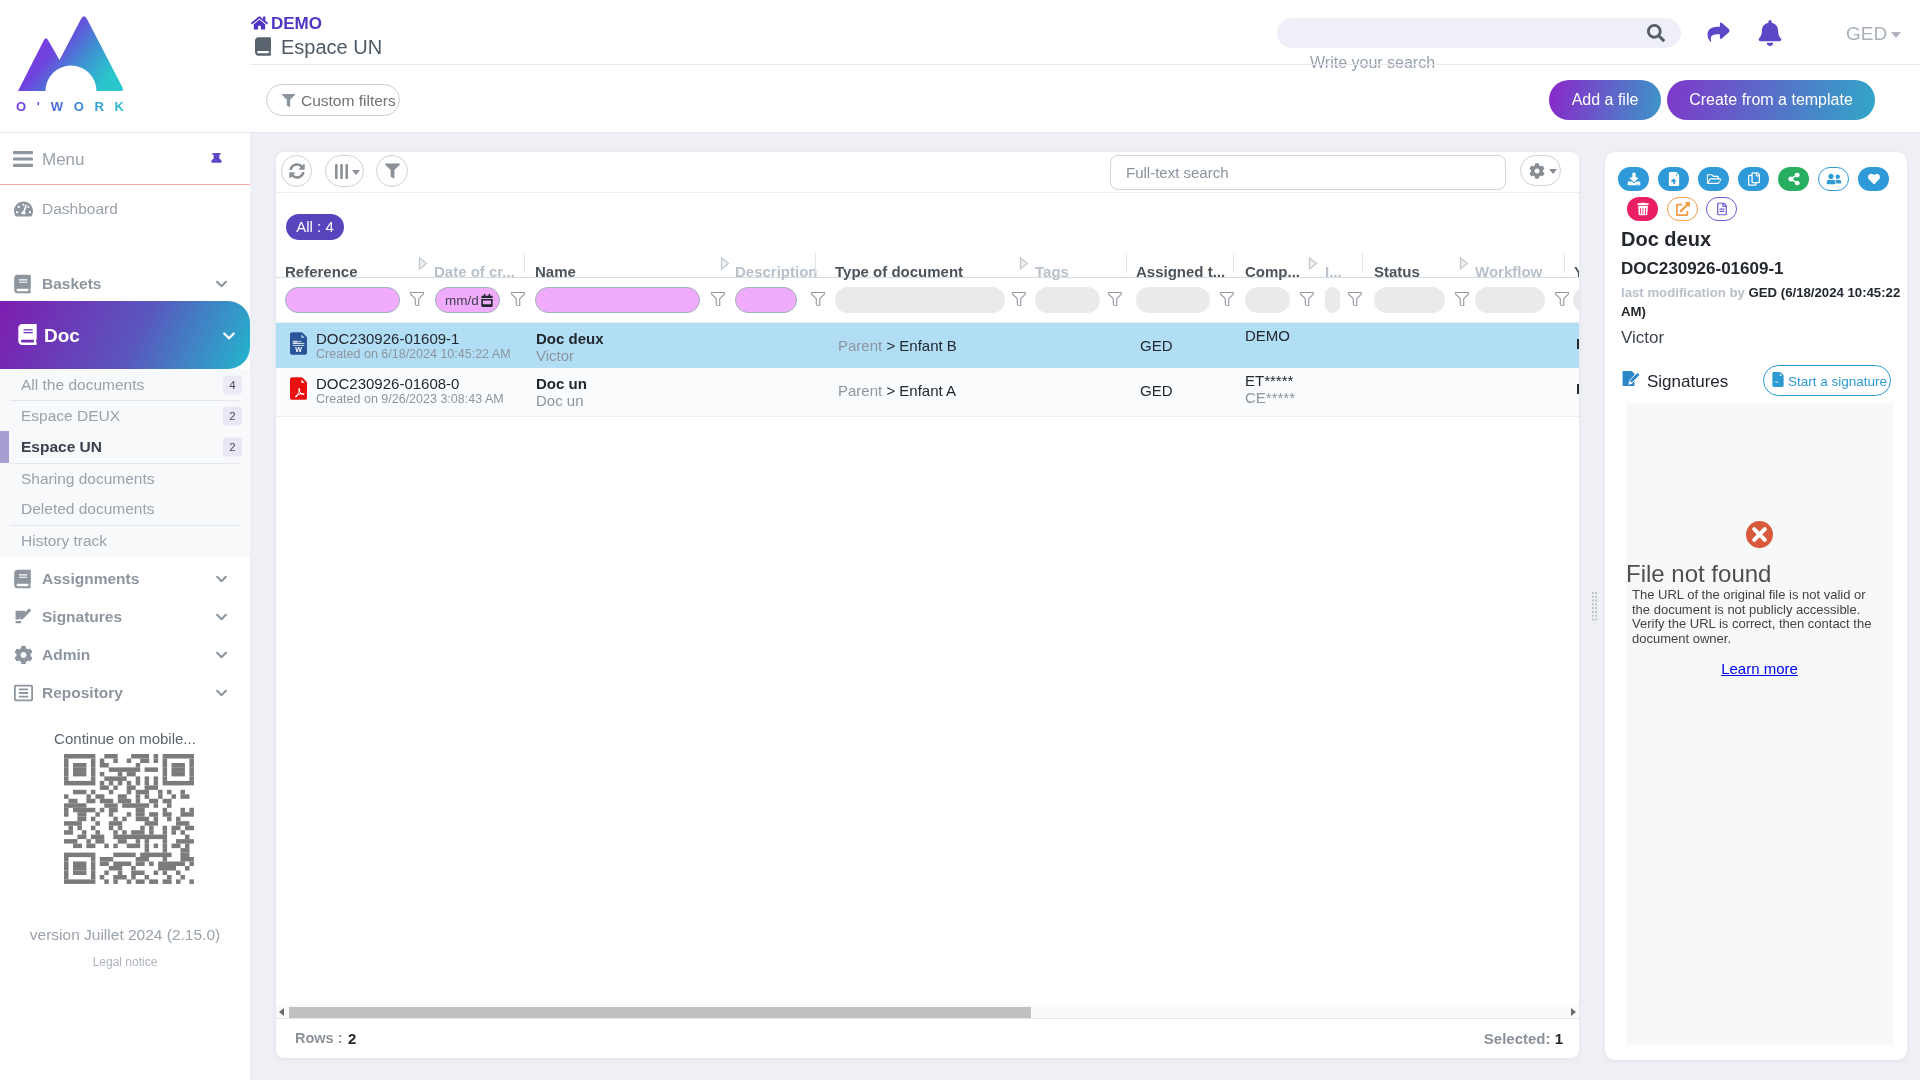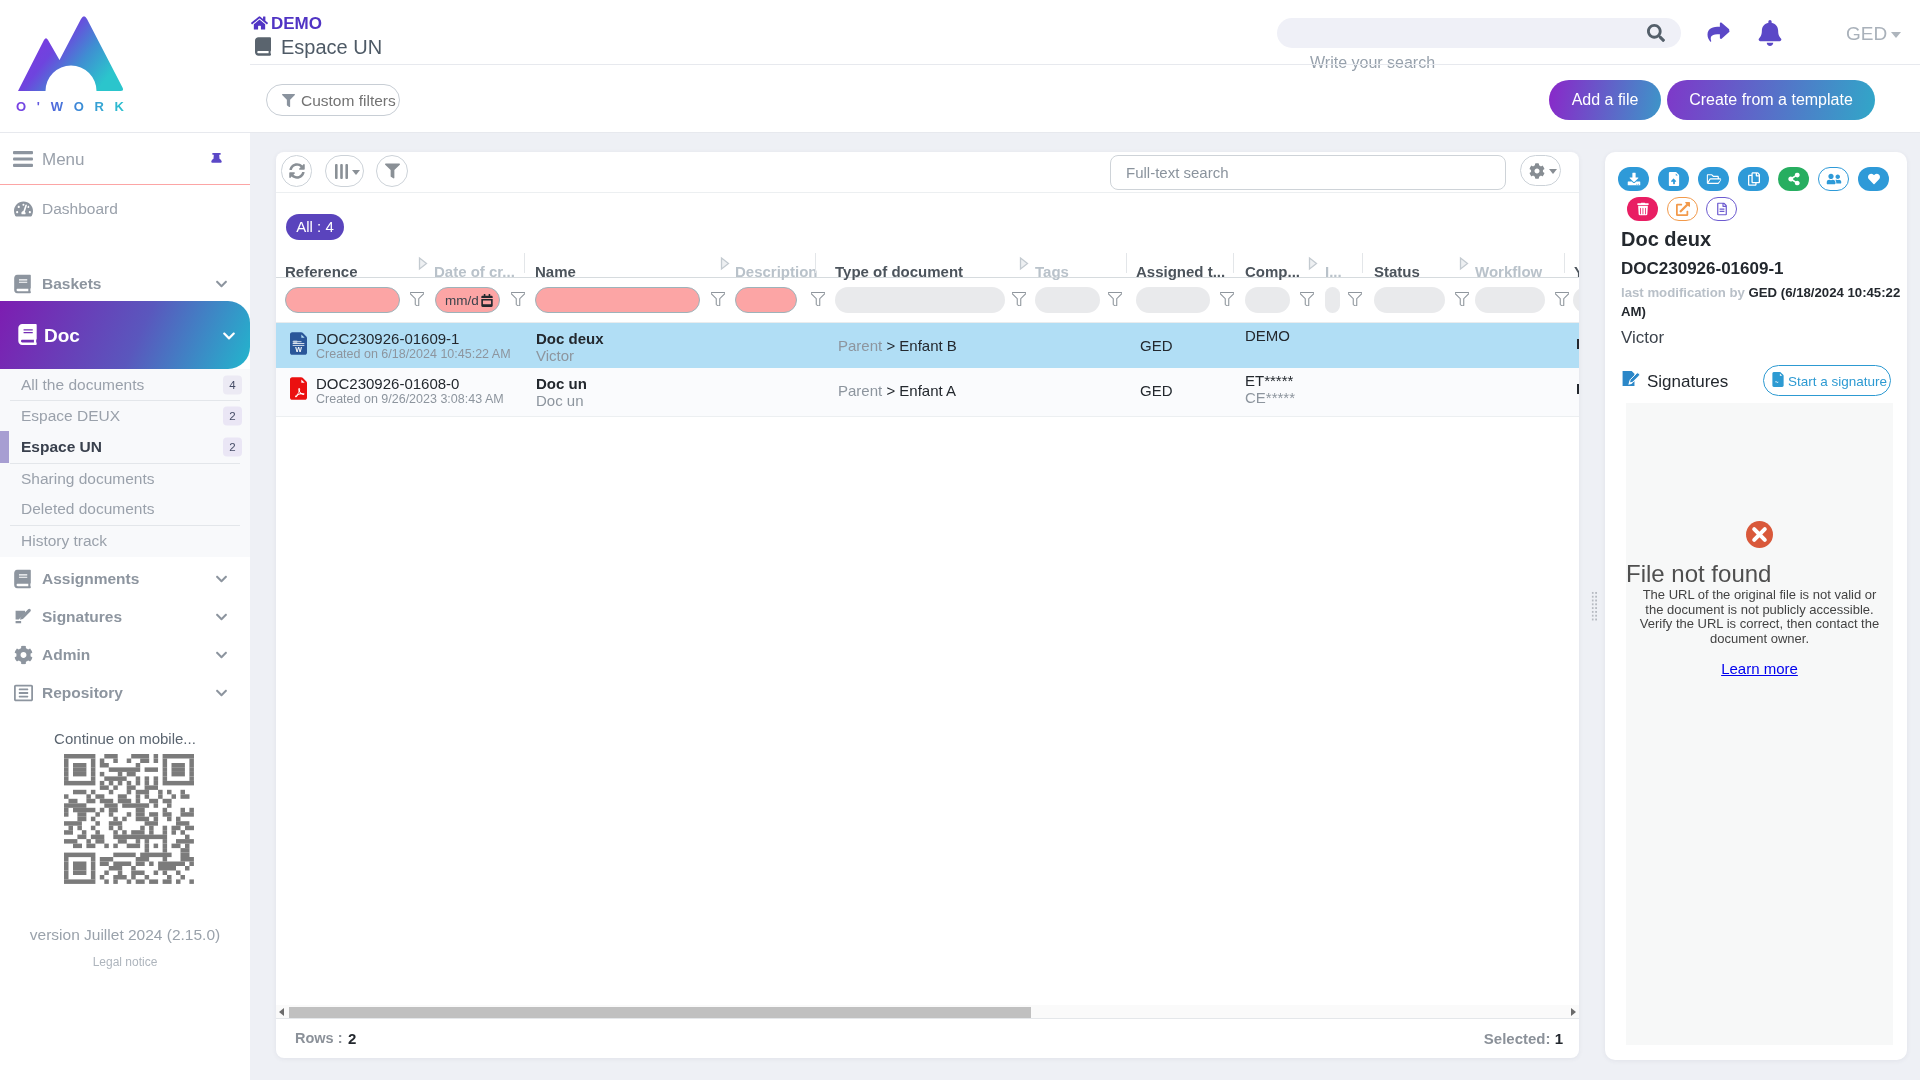--- a/index.html
+++ b/index.html
@@ -44,21 +44,21 @@
 #toolbar{position:absolute;left:0;top:0;width:1303px;height:41px;border-bottom:1px solid #eceff1;}
 .cbtn{position:absolute;top:3px;height:32px;border:1px solid #ccd2d8;border-radius:16px;background:#fff;}
 .cbtn svg{color:#8a9096;}
 #allpill{position:absolute;left:10px;top:62px;width:58px;height:26px;background:#5a44bd;border-radius:13px;color:#fff;font-size:15px;text-align:center;line-height:26px;}
 #thead{position:absolute;left:0;top:98px;width:1303px;height:28px;border-bottom:1px solid #d6dbde;font-size:15px;font-weight:bold;color:#4c545c;}
 .th{position:absolute;top:13px;white-space:nowrap;}
 .th.mut{color:#b9c2ca;}
 .tsep{position:absolute;top:3px;width:1px;height:20px;background:#e3e6e9;}
 .tarr{position:absolute;top:6px;width:10px;height:15px;}
 #filterrow{position:absolute;left:0;top:126px;width:1303px;height:45px;border-bottom:1px solid #e9ecee;}
-.fin{position:absolute;top:9px;height:26px;border:1px solid #9db3ba;border-radius:13px;background:#fca5a5;}
+.fin{position:absolute;top:9px;height:26px;border:1px solid #9db3ba;border-radius:13px;background:#f0abfc;}
 .fing{position:absolute;top:9px;height:26px;border-radius:13px;background:#e9eaec;}
 .funnel{position:absolute;top:14px;width:14px;height:14px;color:#8f969d;}
 .row{position:absolute;left:0;width:1303px;font-size:15px;}
 #r1{top:171px;height:45px;background:#b1def5;}
 #r2{top:216px;height:49px;background:#fafbfd;border-bottom:1px solid #eceff1;}
 .ref{position:absolute;left:40px;top:7px;color:#23282e;}
 .sub{position:absolute;left:40px;top:24px;font-size:12.5px;color:#8d959e;}
 .nm{position:absolute;left:260px;top:7px;font-weight:bold;color:#23282e;}
 .nmsub{position:absolute;left:260px;top:24px;color:#8d959e;}
 .typ{position:absolute;left:562px;top:14px;color:#8d959e;}
@@ -80,21 +80,21 @@
 #dmod{position:absolute;left:16px;top:131px;width:284px;font-size:13.2px;font-weight:bold;color:#b9c0c8;line-height:19px;}
 #dmod b{color:#23282e;}
 #dvictor{position:absolute;left:16px;top:176px;font-size:17px;color:#3c434c;}
 #sigrow{position:absolute;left:16px;top:213px;width:270px;height:32px;}
 #sigrow .lb{position:absolute;left:26px;top:7px;font-size:17px;color:#23282e;}
 #sigbtn{position:absolute;right:0;top:0;width:128px;height:31px;border:1px solid #2d9ad2;border-radius:16px;color:#2d9ad2;font-size:15px;}
 #sigbtn span{position:absolute;left:24px;top:8px;white-space:nowrap;font-size:13.5px;}
 #greybox{position:absolute;left:21px;top:251px;width:267px;height:642px;background:#f7f8f8;}
 #errico{position:absolute;left:120px;top:118px;}
 #errtitle{position:absolute;left:0;top:157px;width:267px;text-align:left;font-size:24px;color:#4f4f4f;}
-#errp{position:absolute;left:6px;top:185px;width:255px;text-align:center;font-size:13px;line-height:14.6px;color:#434343;}
+#errp{position:absolute;left:6px;top:185px;width:255px;font-size:13px;line-height:14.6px;color:#434343;}
 #learn{position:absolute;left:0;top:257px;width:267px;text-align:center;font-size:15px;color:#0000ee;text-decoration:underline;}
 #handle{position:absolute;left:1590.5px;top:591px;width:7px;height:31px;background-image:radial-gradient(#b6bac1 1px,transparent 1.1px);background-size:3.4px 3.8px;}
 </style></head>
 <body>
 <div id="hdivider"></div>
 <div id="topbar">
 <svg style="position:absolute;left:1px;top:15px" width="17" height="16" viewBox="0 0 576 512" fill="#5034c4">
       <path d="M280.37 148.26L96 300.11V464a16 16 0 0 0 16 16l112.06-.29a16 16 0 0 0 15.92-16V368a16 16 0 0 1 16-16h64a16 16 0 0 1 16 16v95.64a16 16 0 0 0 16 16.05L464 480a16 16 0 0 0 16-16V300L295.67 148.26a12.19 12.19 0 0 0-15.3 0zM571.6 251.47L488 182.56V44.05a12 12 0 0 0-12-12h-56a12 12 0 0 0-12 12v72.61L318.47 43a48 48 0 0 0-61 0L4.34 251.47a12 12 0 0 0-1.6 16.9l25.5 31A12 12 0 0 0 45.15 301l235.22-193.74a12.19 12.19 0 0 1 15.3 0L530.9 301a12 12 0 0 0 16.9-1.6l25.5-31a12 12 0 0 0-1.7-16.93z"></path>
     </svg>
 <span style="position:absolute;left:21px;top:14px;font-size:17px;font-weight:bold;color:#5034c4">DEMO</span>

